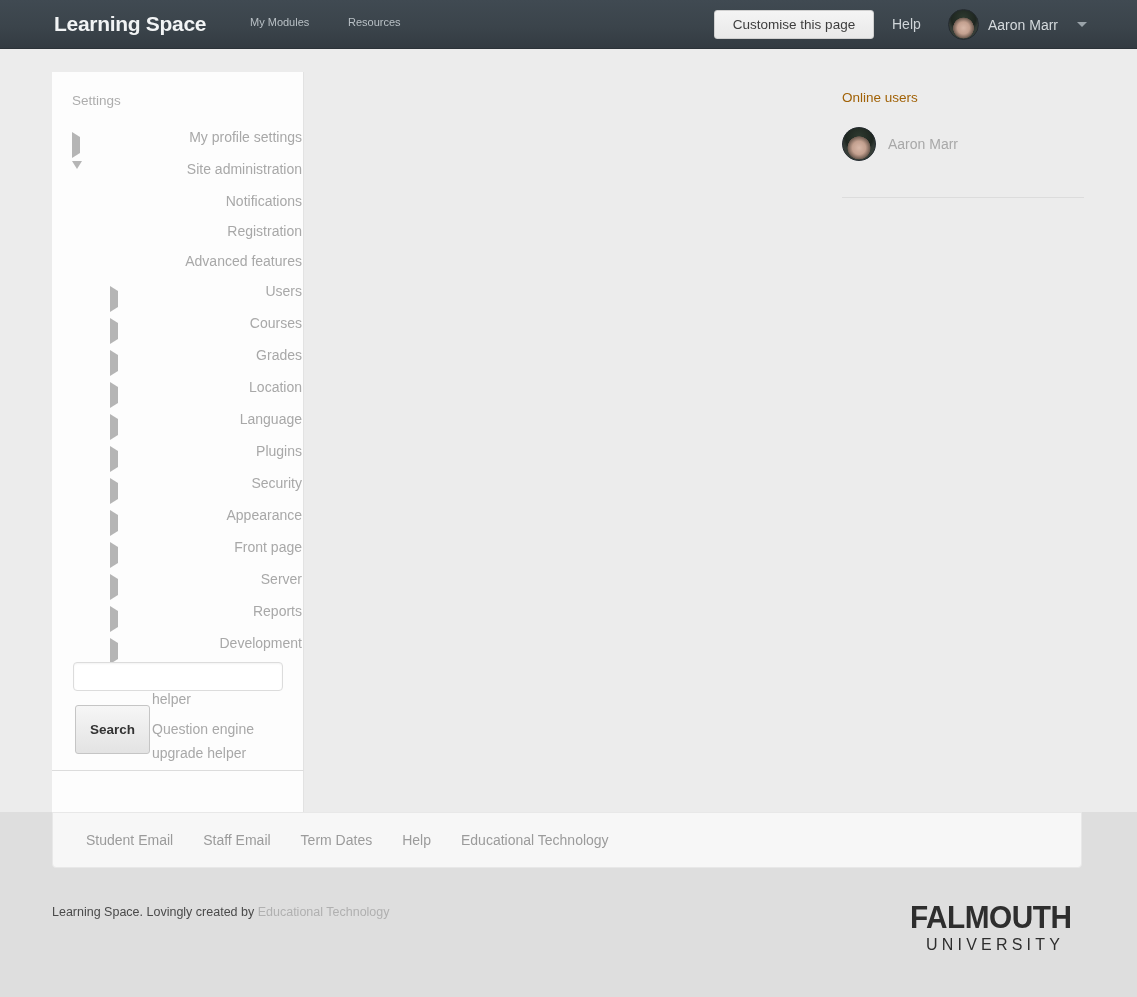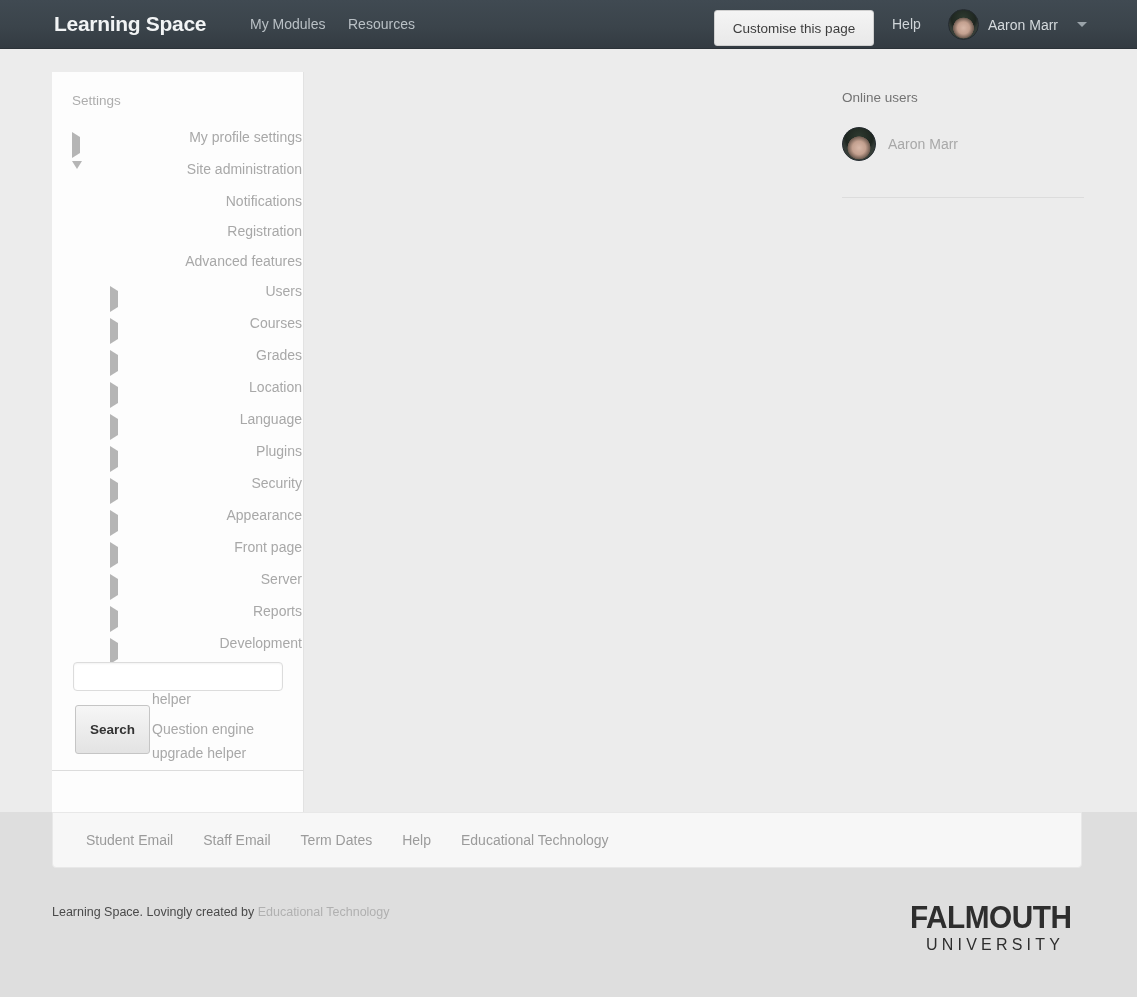--- a/index.html
+++ b/index.html
@@ -18,27 +18,27 @@
     background: linear-gradient(to bottom, #404a52 0%, #3b444b 55%, #333b42 100%);
     border-bottom: 1px solid #2b3238;
   }
   .logo {
     position: absolute; left: 54px; top: 12px;
     font-size: 21px; font-weight: bold; color: #f2f4f5;
     letter-spacing: -0.3px;
   }
   .nav-link {
     position: absolute; top: 16px;
-    font-size: 14px; color: #b9c0c5; text-decoration: none;
+    font-size: 11px; color: #b9c0c5; text-decoration: none;
   }
   .nav-mymodules { left: 250px; }
   .nav-resources { left: 348px; }
   .customise-btn {
     position: absolute; left: 714px; top: 10px;
-    width: 160px; height: 36px;
+    width: 160px; height: 29px;
     background: linear-gradient(to bottom, #f4f4f4 0%, #e9e9e9 100%);
     border: 1px solid #cfcfcf; border-radius: 3px;
     font-size: 13.5px; color: #3d3d3d;
     display: flex; align-items: center; justify-content: center;
     cursor: pointer;
   }
   .help-link {
     position: absolute; left: 892px; top: 16px;
     font-size: 14px; color: #cfd4d8; text-decoration: none;
   }
@@ -124,21 +124,21 @@
     position: absolute; left: 23px; top: 633px;
     min-width: 75px; height: 49px; padding: 0 13px;
     background: linear-gradient(to bottom, #f6f6f6 0%, #e3e3e3 100%);
     border: 1px solid #c5c5c5; border-radius: 3px;
     font-size: 13.5px; font-weight: bold; color: #333;
     cursor: pointer;
   }
 
   
   .rightcol { position: absolute; left: 842px; top: 90px; width: 242px; }
-  .rc-title { font-size: 13.5px; color: #737373; margin-bottom: 22px; }
+  .rc-title { font-size: 13.5px; color: #a16207; margin-bottom: 22px; }
   .online-user { display: flex; align-items: center; gap: 12px; cursor: pointer; }
   .online-avatar {
     width: 34px; height: 34px; border-radius: 50%;
     background:
       radial-gradient(circle at 50% 62%, #d8b8a8 0%, #c3a08f 26%, #6f5c51 44%, transparent 46%),
       radial-gradient(circle at 50% 28%, #2e3a30 0%, #1e2620 48%, transparent 60%),
       linear-gradient(to bottom, #2a3330 0%, #394039 100%);
     border: 1px solid #252b30;
   }
   .online-name { font-size: 14px; color: #a8a8a8; }

